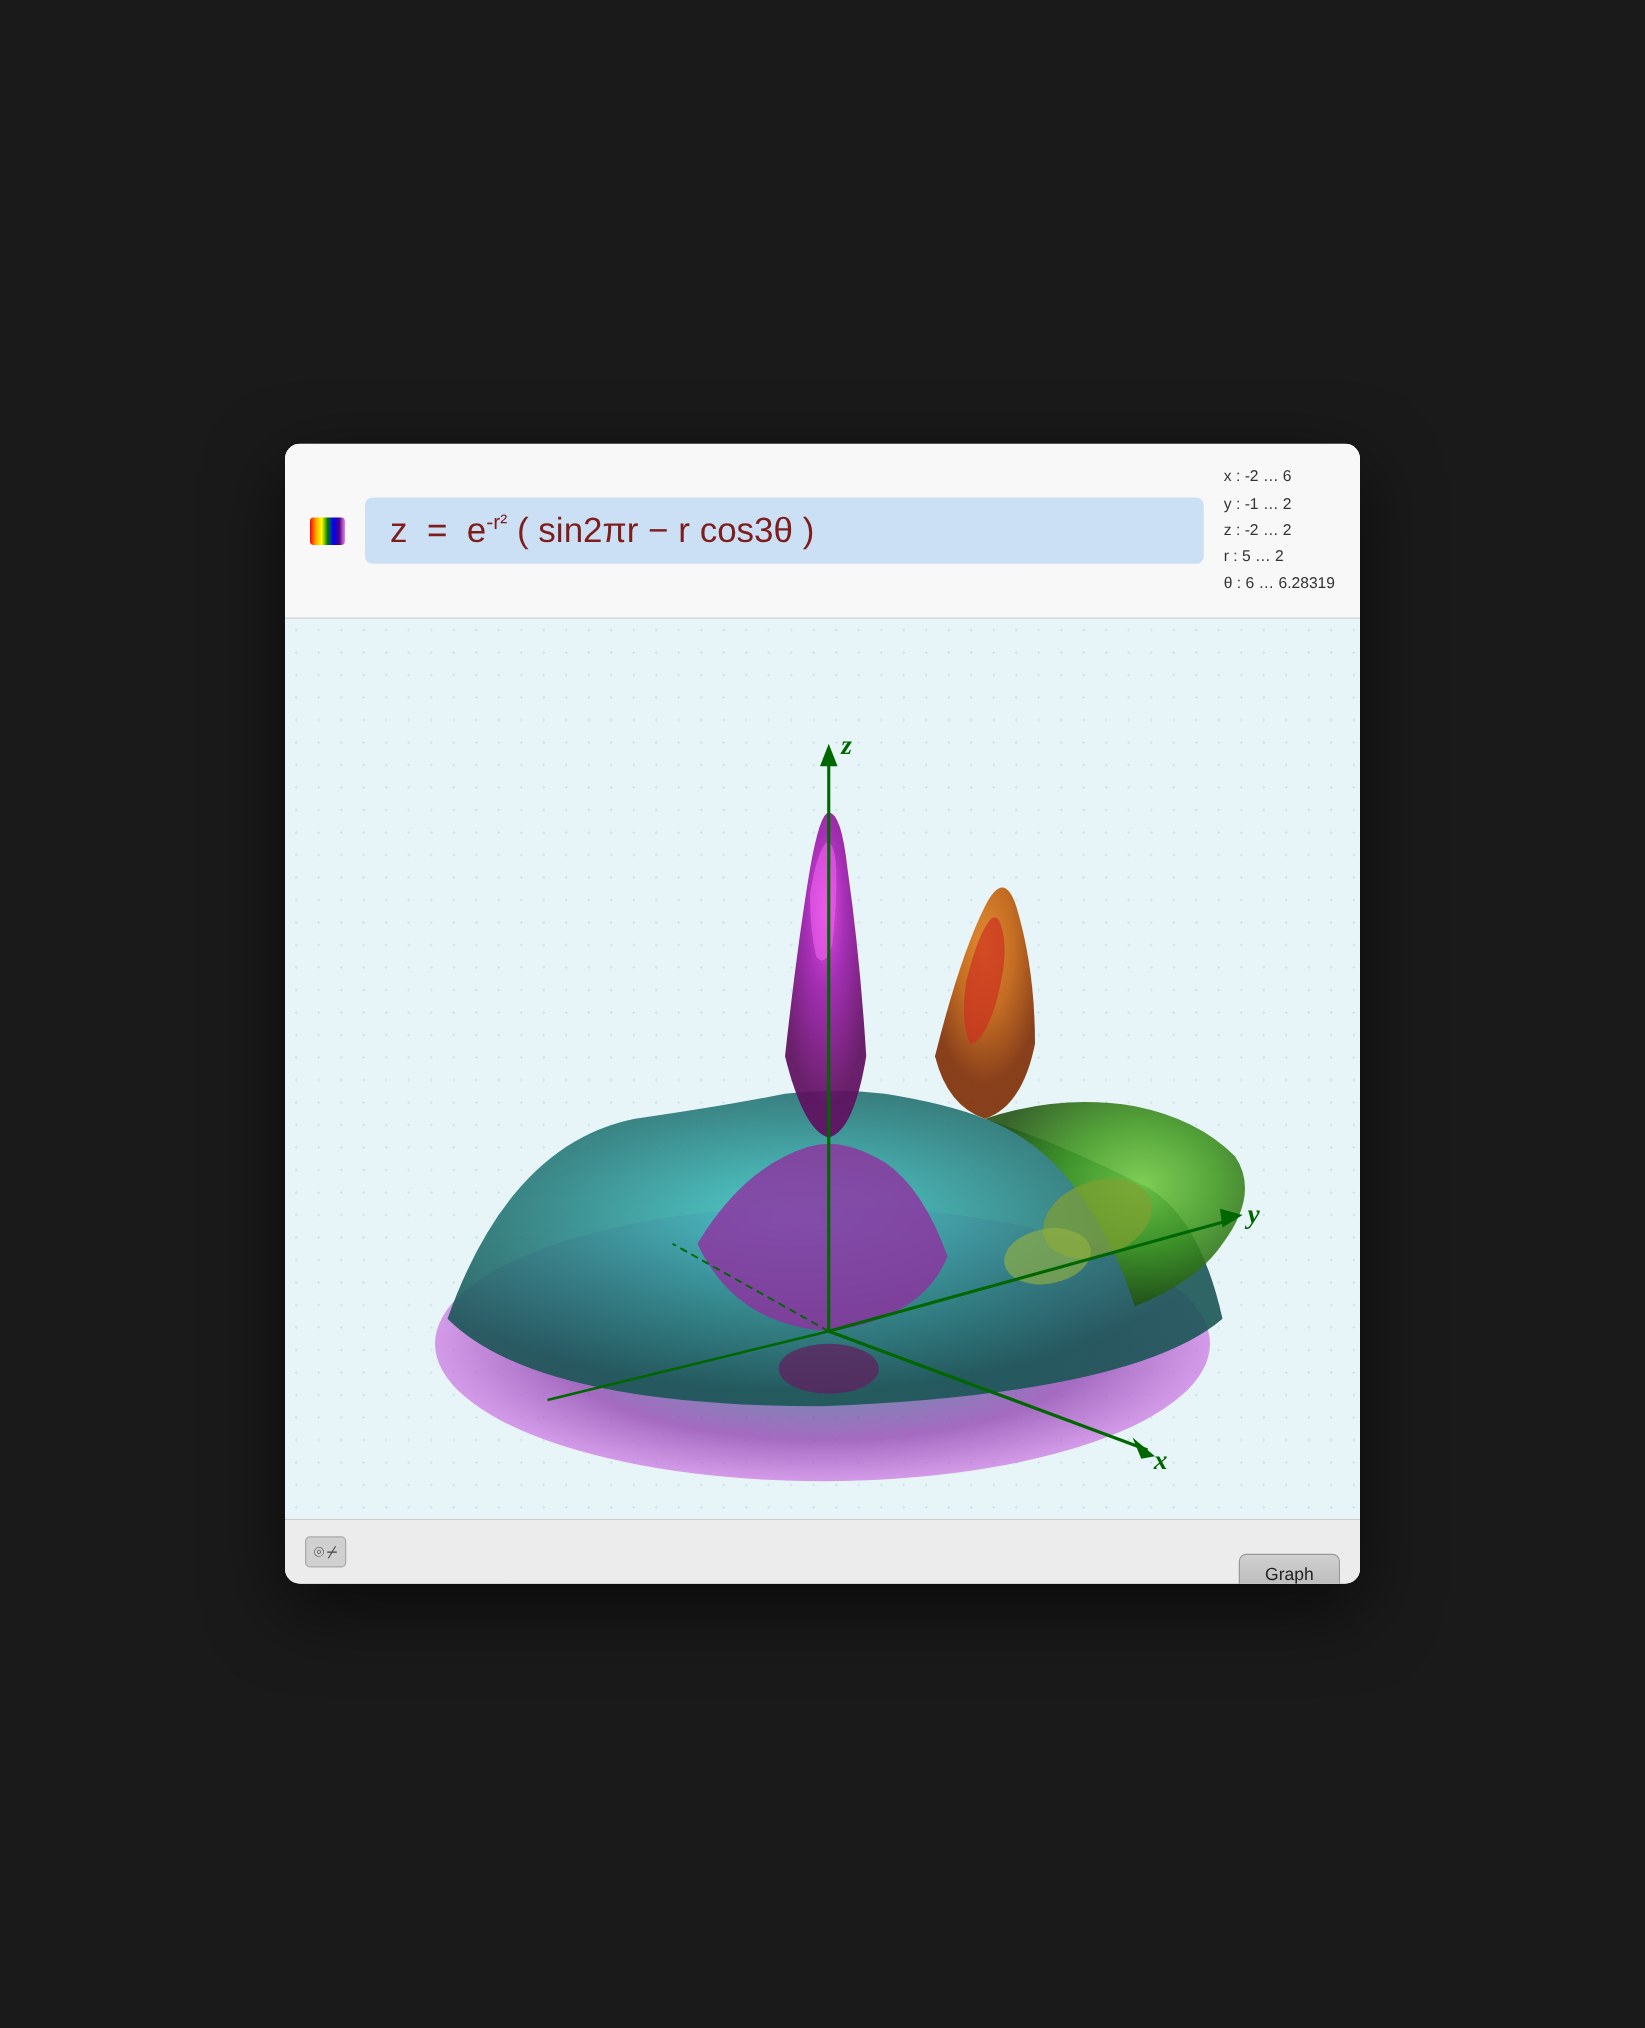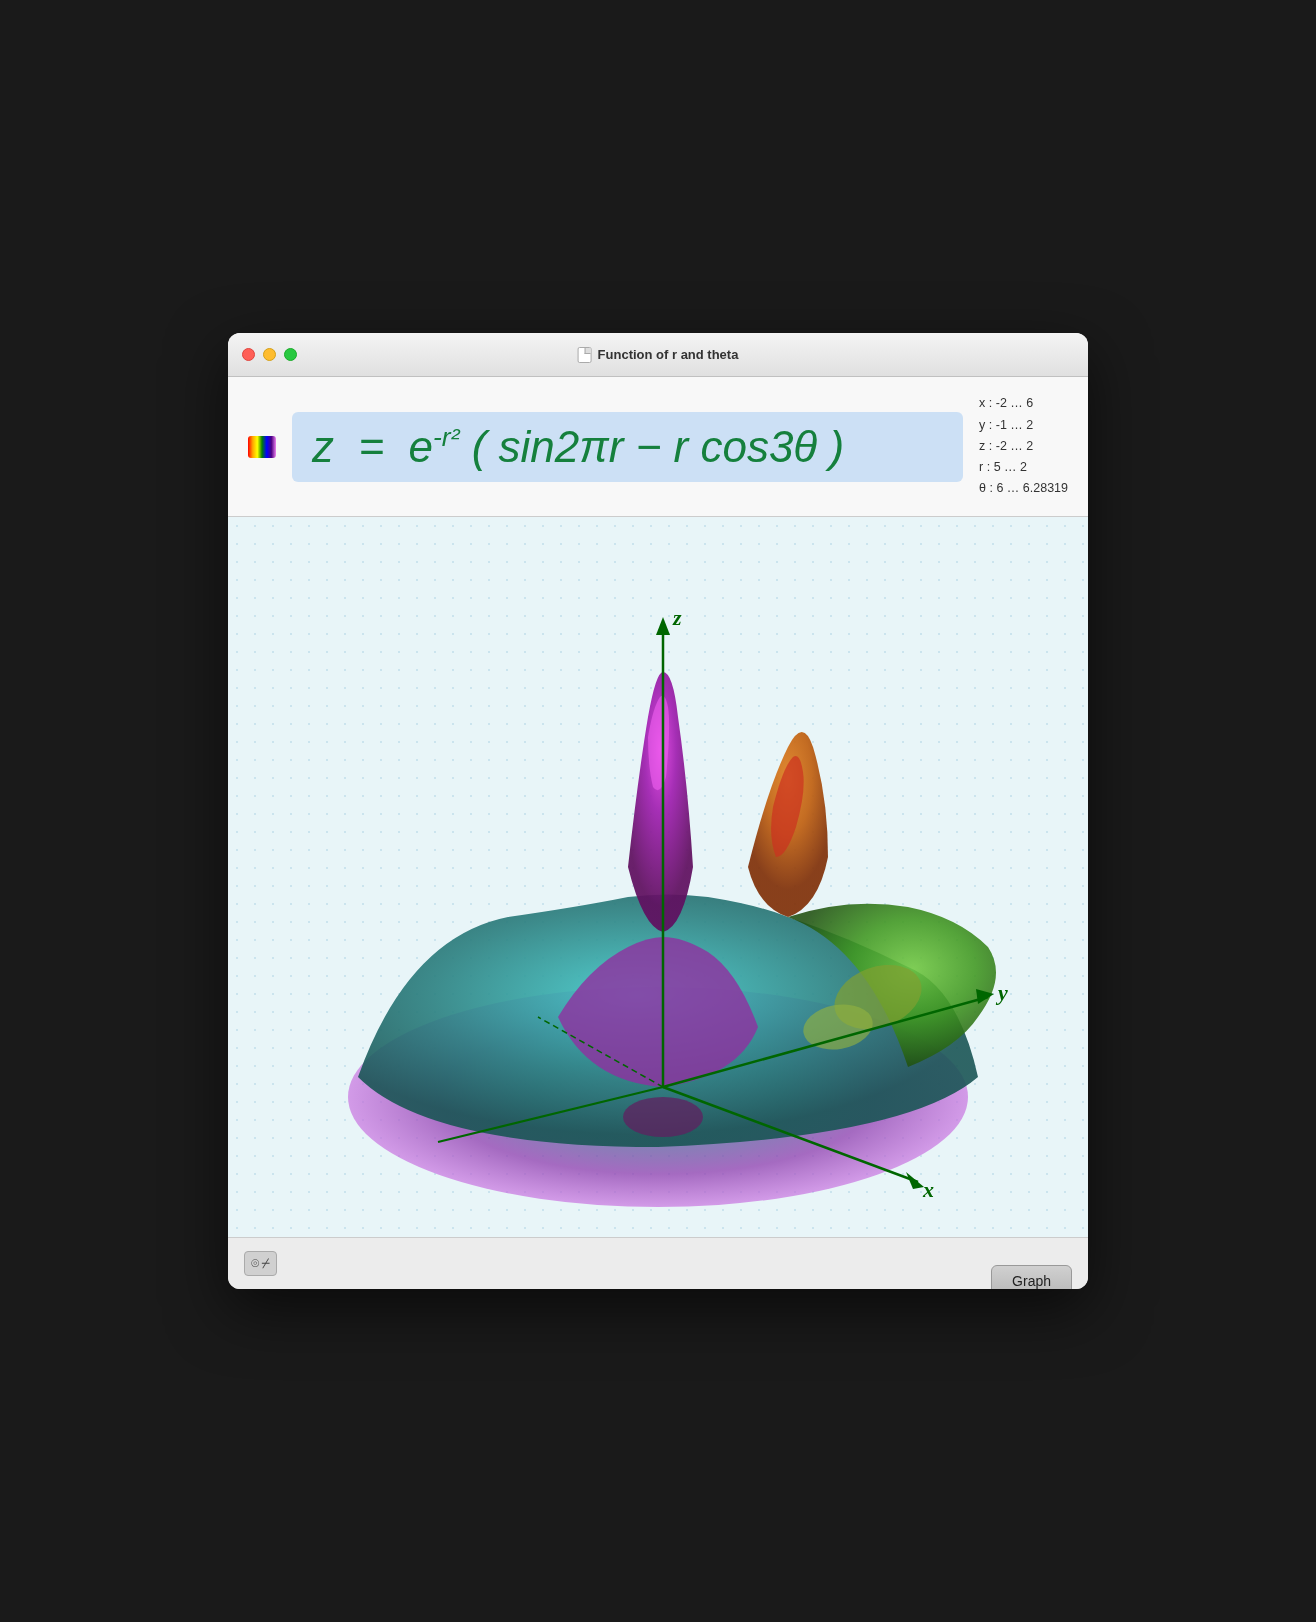--- a/index.html
+++ b/index.html
@@ -98,23 +98,22 @@
 
     .formula-display {
       background: #cce0f5;
       border-radius: 6px;
       padding: 10px 20px;
       flex: 1;
       min-width: 0;
     }
 
     .formula-display .formula-text {
-      font-size: 44px;
-      color: #15803d;
-      font-style: italic;
+      font-size: 28px;
+      color: #7f1d1d;
       white-space: nowrap;
     }
 
     .formula-text sup {
       font-size: 0.6em;
       vertical-align: super;
     }
 
     .axis-ranges {
       font-size: 12.5px;
@@ -185,31 +184,20 @@
       color: #222;
       cursor: pointer;
       margin-top: 35px;
     }
   </style>
 </head>
 <body>
 
 <div class="window">
 
-  <div class="titlebar">
-    <div class="traffic-lights">
-      <div class="traffic-light tl-close"></div>
-      <div class="traffic-light tl-min"></div>
-      <div class="traffic-light tl-max"></div>
-    </div>
-    <div class="titlebar-title">
-      <div class="doc-icon"></div>
-      <span>Function of r and theta</span>
-    </div>
-  </div>
 
   <div class="formula-bar">
     <div class="rainbow-icon"></div>
     <div class="formula-display">
       <div class="formula-text">
         z &nbsp;=&nbsp; e<sup>-r²</sup> ( sin2πr − r cos3θ )
       </div>
     </div>
     <div class="axis-ranges">
       <div>x :  -2 … 6</div>

